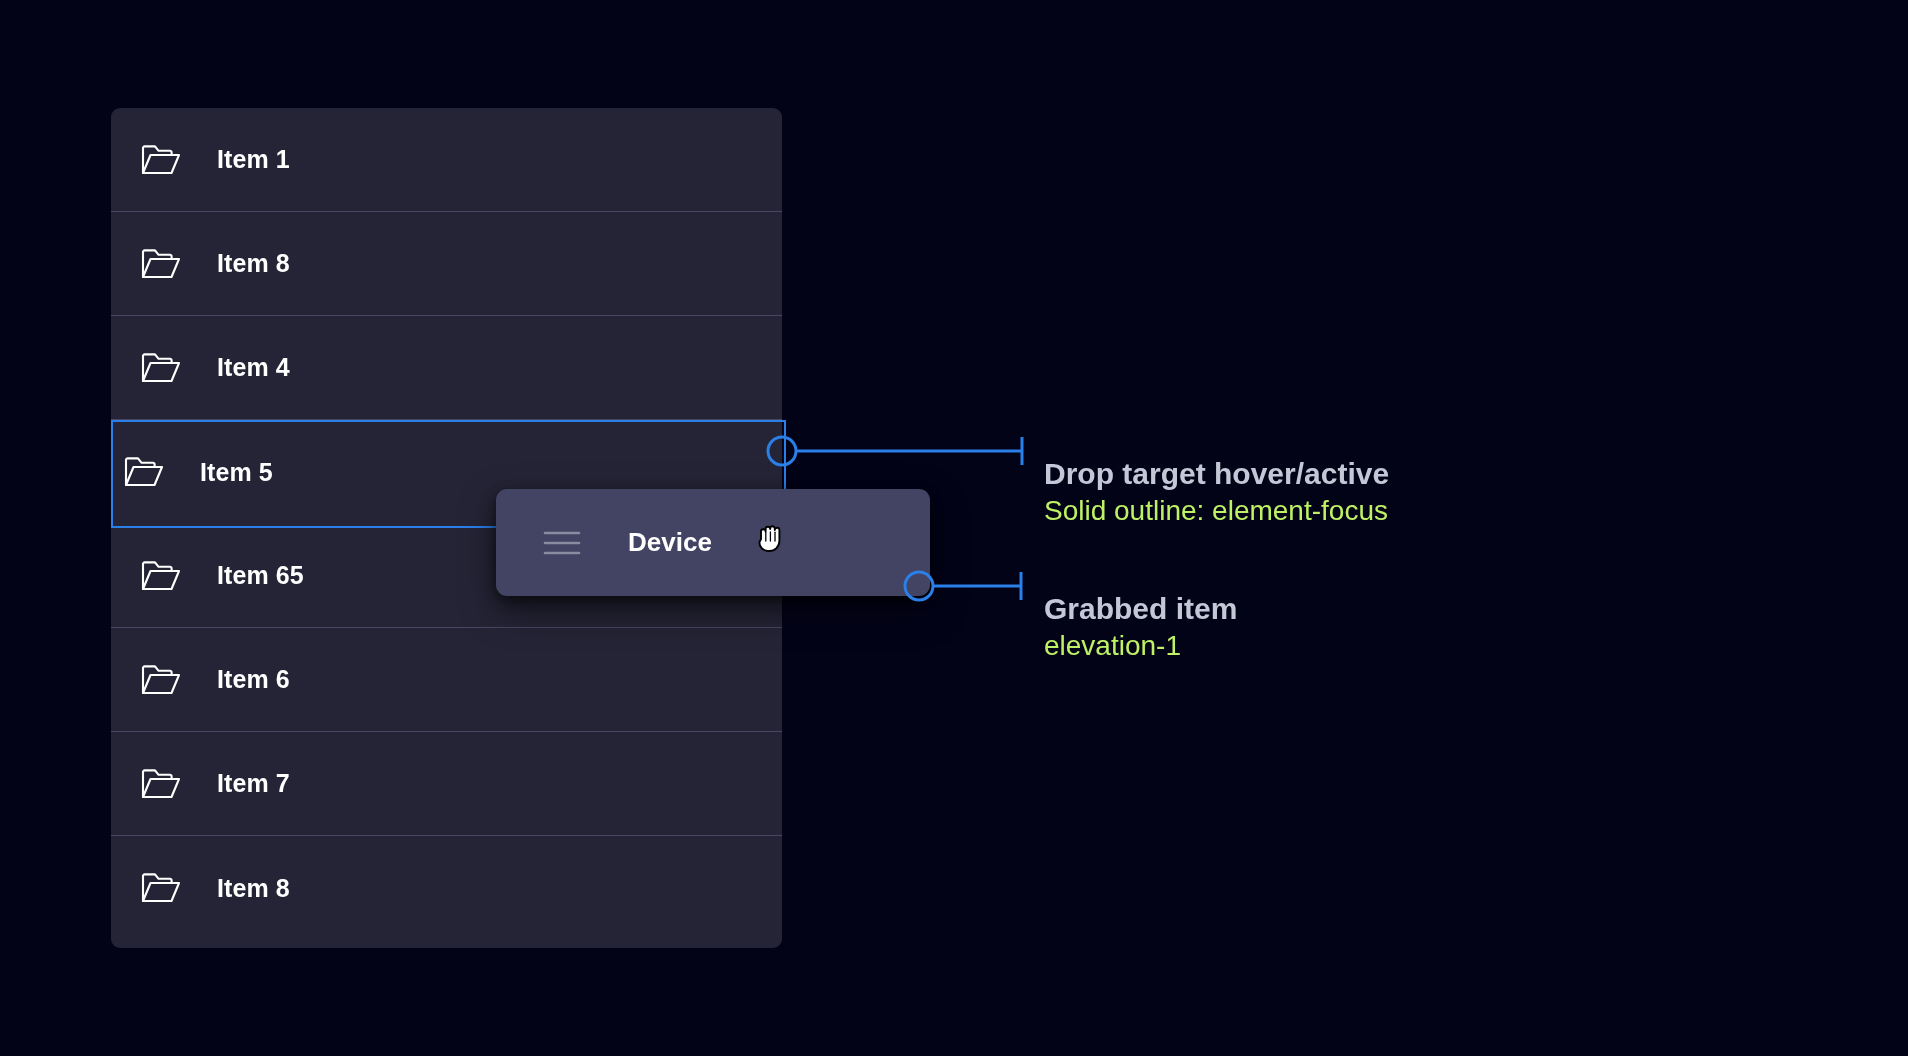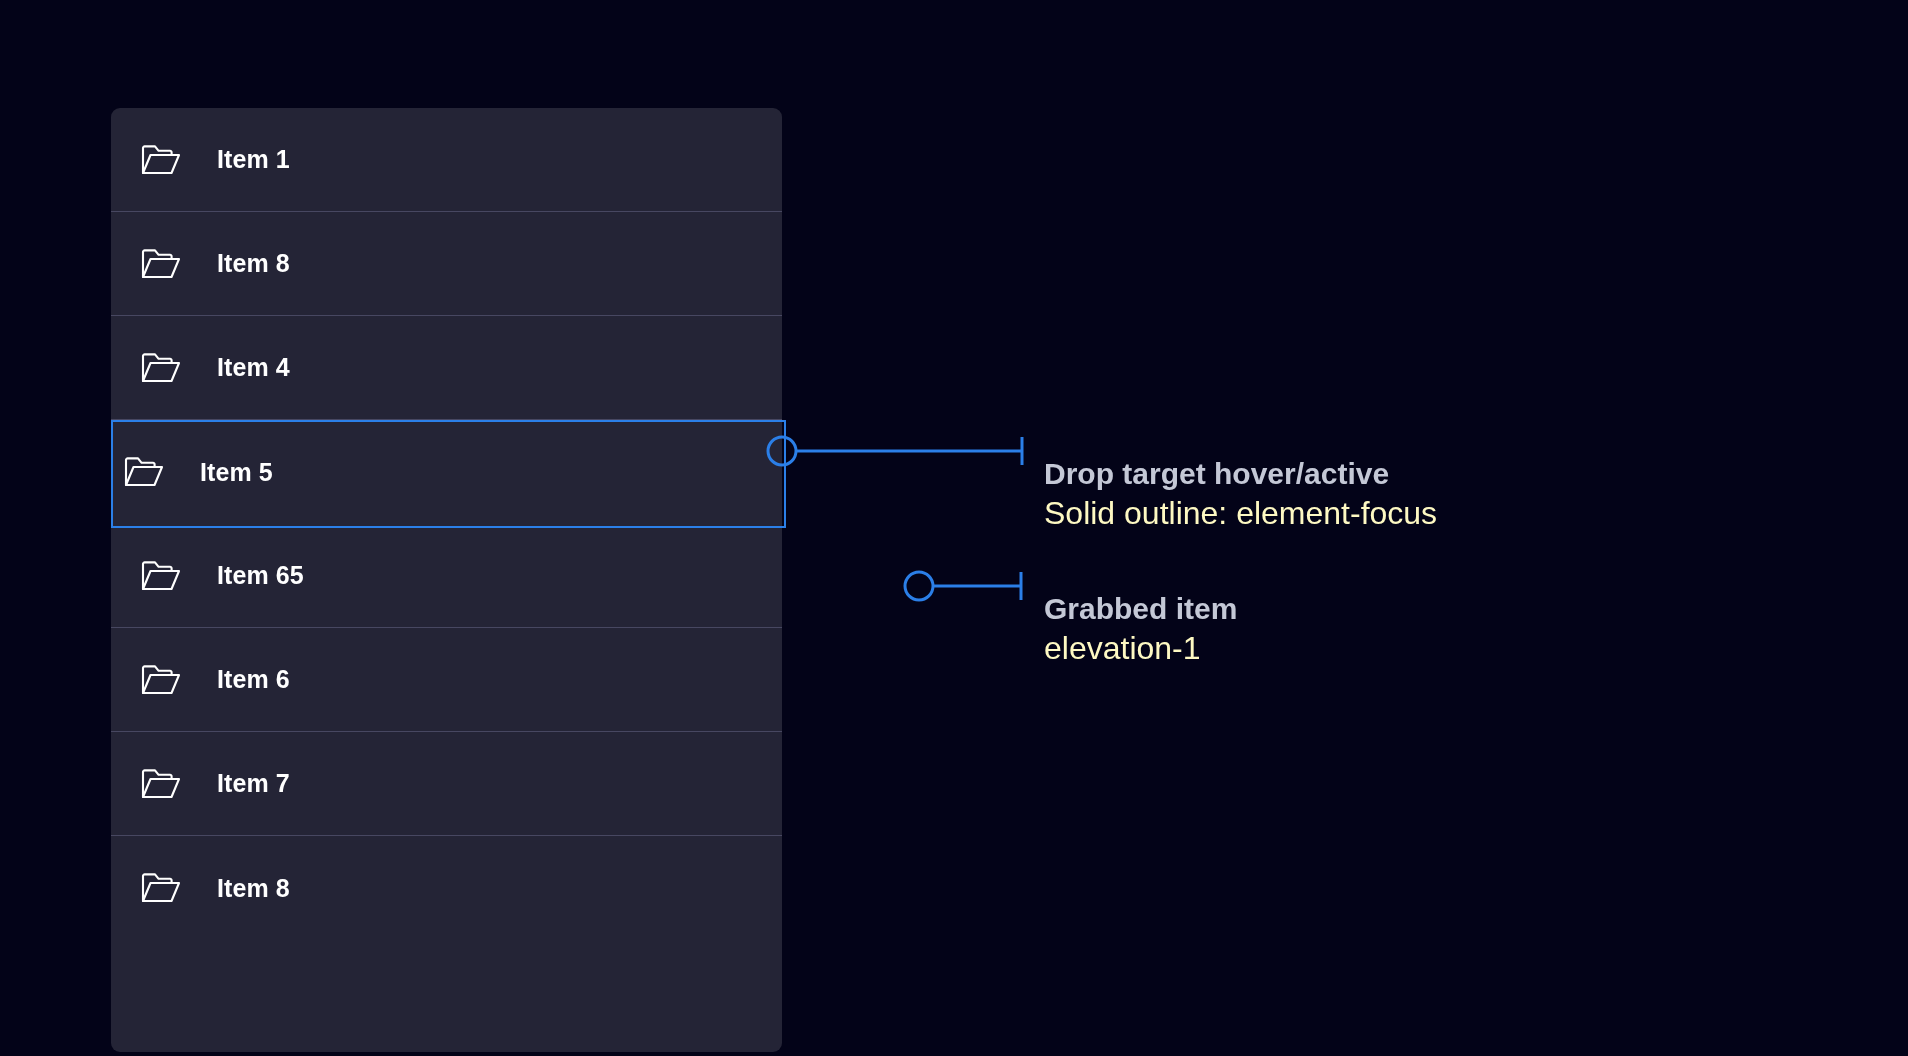--- a/index.html
+++ b/index.html
@@ -10,21 +10,21 @@
     font-family:"Liberation Sans", sans-serif;
     overflow:hidden;
   }
 
   #stage { position:relative; width:1908px; height:1056px; }
 
   
   .list-panel {
     position:absolute;
     left:111px; top:108px;
-    width:671px; height:944px;
+    width:671px; height:840px;
     background:#242436;
     border-radius:9px;
     overflow:visible;
   }
 
   .list-row {
     position:relative;
     height:104px;
     display:flex;
     align-items:center;
@@ -100,23 +100,23 @@
     white-space:nowrap;
   }
   .callout-title {
     font-size:30px;
     font-weight:bold;
     color:#c4c8d6;
     line-height:1.28;
     margin-top:20px;
   }
   .callout-sub {
-    font-size:32px;
+    font-size:28px;
     font-weight:normal;
-    color:#fef9c3;
+    color:#bef264;
     line-height:1.28;
   }
 
   
   #callout-drop-target .callout-marker { left:765px; top:434px; }
   #callout-drop-target .callout-text   { left:1044px; top:435px; }
 
   
   #callout-grabbed .callout-marker { left:902px; top:569px; }
   #callout-grabbed .callout-text   { left:1044px; top:570px; }
@@ -203,20 +203,40 @@
         <svg viewBox="0 0 42 34" fill="none" stroke="#ffffff" stroke-width="2.1" stroke-linejoin="round" stroke-linecap="round">
           <path d="M3 30 V5 a1.6 1.6 0 0 1 1.6 -1.6 H15 l3.6 4.4 H30 a1.6 1.6 0 0 1 1.6 1.6 V12"></path>
           <path d="M3 30 L10.5 12 H39 L31.5 30 Z"></path>
         </svg>
       </span>
       <span class="row-label">Item 8</span>
     </div>
 
   </div>
 
+  <div class="grab-chip">
+    <span class="drag-handle">
+      <svg viewBox="0 0 38 26" fill="none" stroke="#8a8aa0" stroke-width="2.6" stroke-linecap="round">
+        <line x1="2" y1="3" x2="36" y2="3"></line>
+        <line x1="2" y1="13" x2="36" y2="13"></line>
+        <line x1="2" y1="23" x2="36" y2="23"></line>
+      </svg>
+    </span>
+    <span class="chip-label">Device</span>
+    <span class="grab-cursor">
+      <svg viewBox="0 0 34 38">
+        <path d="M6 20 L6 12.5 a2.3 2.3 0 0 1 4.6 0 L10.6 10 a2.3 2.3 0 0 1 4.6 0
+                 L15.2 9.6 a2.3 2.3 0 0 1 4.6 0 L19.8 11 a2.3 2.3 0 0 1 4.6 0
+                 L24.4 22 a10 10 0 0 1 -10 10 H13 a8.6 8.6 0 0 1 -8.6 -8.6 Z" fill="#ffffff" stroke="#000000" stroke-width="1.9" stroke-linejoin="round"></path>
+        <line x1="10.8" y1="13.5" x2="10.8" y2="22" stroke="#000000" stroke-width="1.3" stroke-linecap="round"></line>
+        <line x1="15.4" y1="12.8" x2="15.4" y2="22" stroke="#000000" stroke-width="1.3" stroke-linecap="round"></line>
+        <line x1="20.0" y1="13.2" x2="20.0" y2="22" stroke="#000000" stroke-width="1.3" stroke-linecap="round"></line>
+      </svg>
+    </span>
+  </div>
 
   <div class="callout" id="callout-drop-target">
     <span class="callout-marker">
       <svg width="270" height="34" viewBox="0 0 270 34" fill="none">
         <circle cx="17" cy="17" r="14" stroke="#2b7fe8" stroke-width="3"></circle>
         <line x1="31" y1="17" x2="257" y2="17" stroke="#2b7fe8" stroke-width="3"></line>
         <line x1="257" y1="3" x2="257" y2="31" stroke="#2b7fe8" stroke-width="3"></line>
       </svg>
     </span>
     <span class="callout-text">

